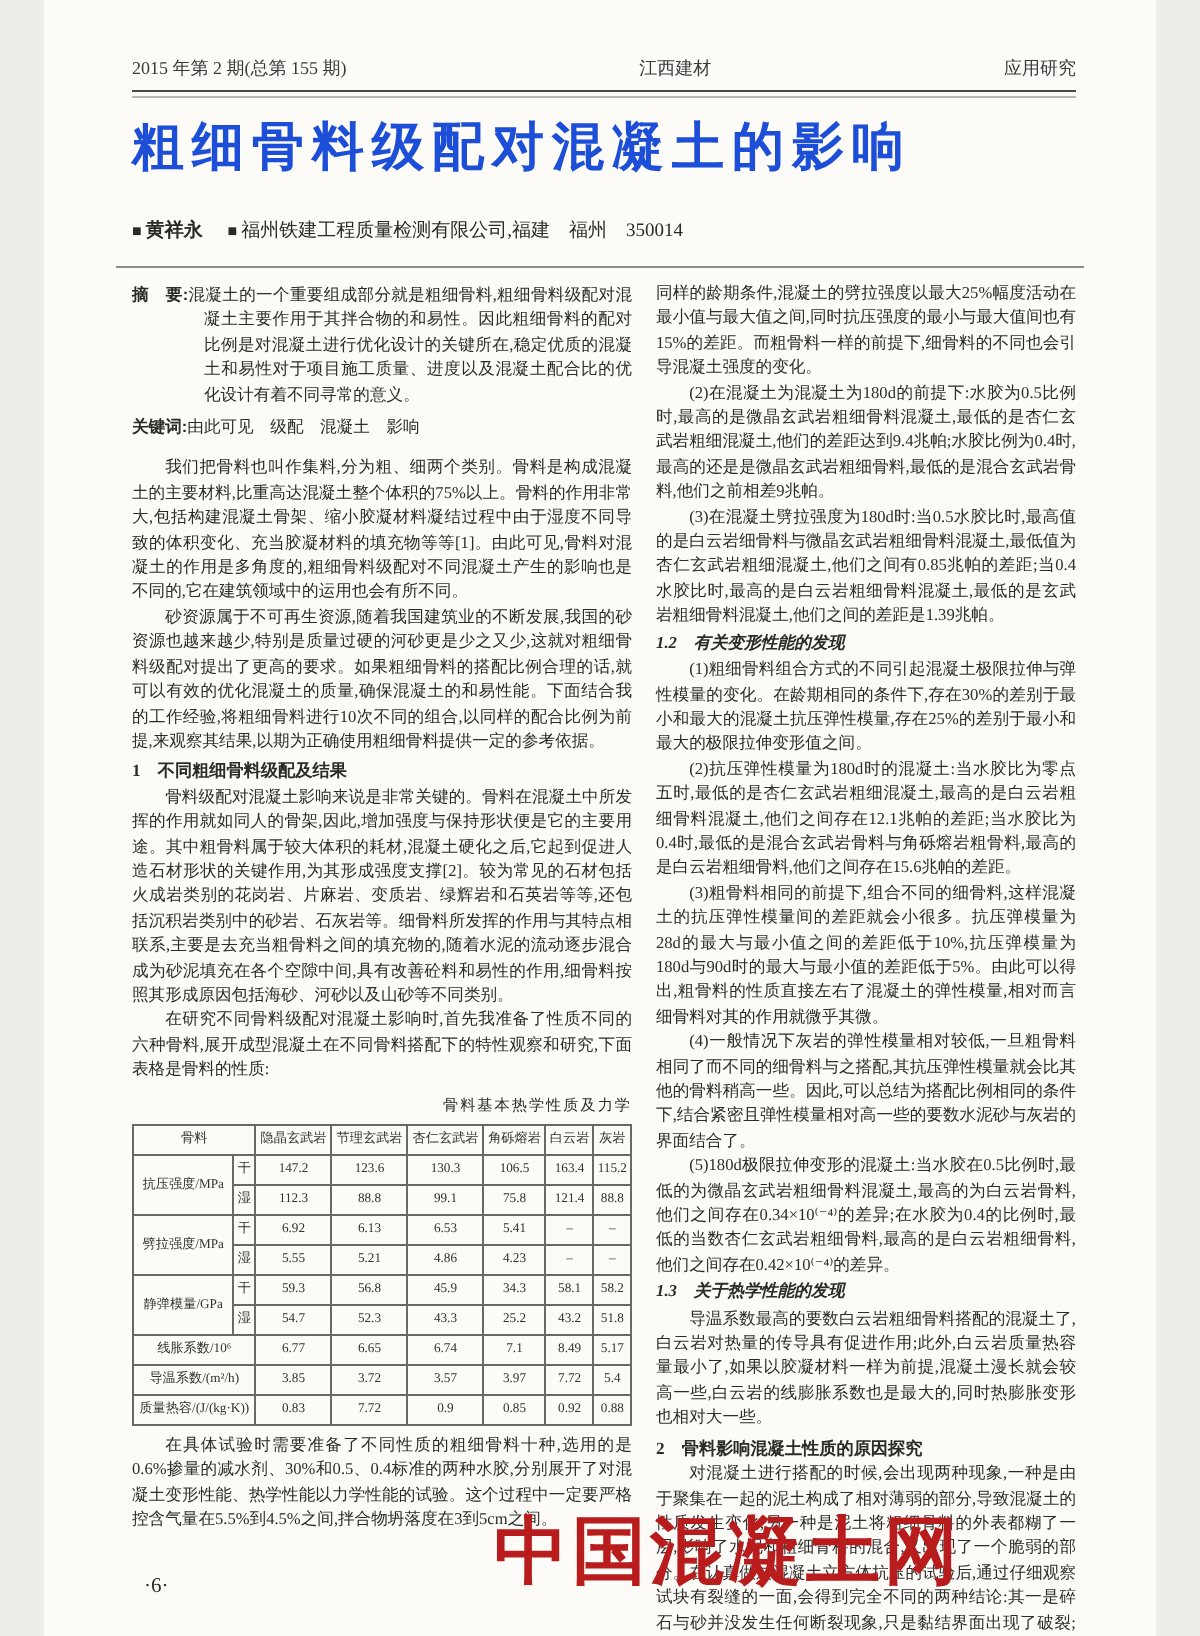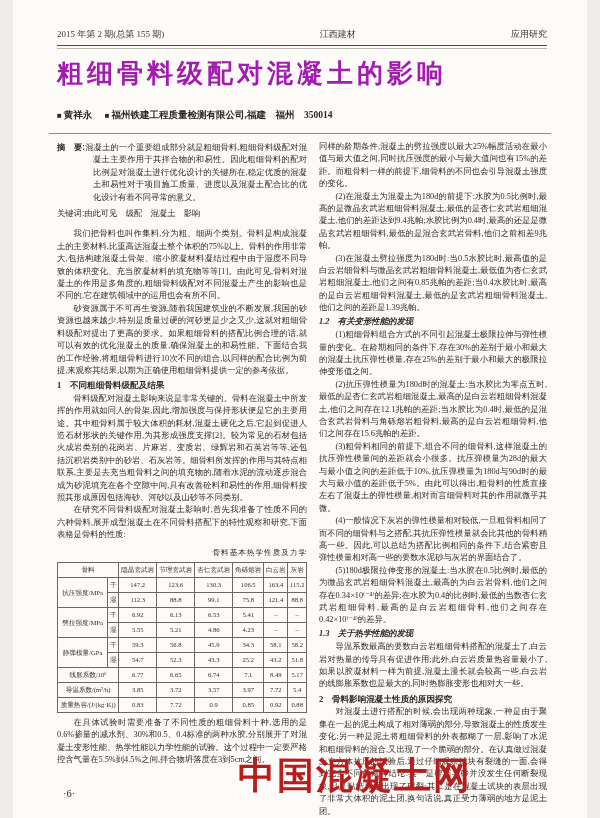--- a/index.html
+++ b/index.html
@@ -1,39 +1,39 @@
 <!DOCTYPE html>
 <html lang="zh"><head>
 <meta charset="utf-8">
 <style>
   html,body{margin:0;padding:0;}
   body{background:#eeede9; font-family:"Liberation Serif","DejaVu Serif",serif;}
-  .page{position:relative; width:556px; height:818px; margin:0 auto; background:#fcfbf8; overflow:hidden; color:#2d2b28;padding-left:18px;}
+  .page{position:relative; width:556px; height:818px; margin:0 auto; background:#fcfbf8; overflow:hidden; color:#2d2b28;}
 
   
   .journal-header{position:absolute; top:28px; left:44px; right:40px; display:flex; justify-content:space-between; align-items:flex-end; font-size:9px; color:#3a3a3a; padding-bottom:4px; border-bottom:1.5px solid #4a4a44;}
   .journal-header::after{content:""; position:absolute; left:0; right:0; bottom:-4px; border-bottom:1px solid #b9b7b0;}
 
   
-  .page-title{position:absolute; top:56px; left:44px; font-family:"Liberation Sans","DejaVu Sans",sans-serif; font-weight:700; font-size:26px; letter-spacing:4px; color:#a21caf; margin:0;}
+  .page-title{position:absolute; top:56px; left:44px; font-family:"Liberation Sans","DejaVu Sans",sans-serif; font-weight:700; font-size:26px; letter-spacing:4px; color:#1d4ed8; margin:0;}
   .author-line{position:absolute; top:109px; left:44px; font-size:9.5px; font-weight:700; color:#2b2a27;}
   .author-line .sq{display:inline-block; font-size:8px; margin-right:2px; color:#2b2a27;}
-  .author-line .aff{margin-left:10px; font-weight:700;}
+  .author-line .aff{margin-left:10px; font-weight:400;}
   .author-divider{position:absolute; top:133px; left:36px; right:36px; border-top:1px solid #8f8d86;}
 
   
   .columns{position:absolute; top:141px; left:44px; right:40px; display:flex; gap:12px;}
   .col{font-size:8.3px; line-height:12.4px; text-align:justify; text-justify:inter-ideograph;}
   .col.left{flex:0 0 250px; width:250px;}
   .col.right{flex:1;}
 
   .abstract{padding-left:36px; text-indent:-36px; margin-bottom:2px;}
   .abstract .lbl{font-family:Liberation Sans, sans-serif; font-weight:700;}
   .keywords{margin:3px 0 8px 0;}
-  .keywords .lbl{font-family:"Liberation Sans","DejaVu Sans",sans-serif; font-weight:400;}
+  .keywords .lbl{font-family:"Liberation Sans","DejaVu Sans",sans-serif; font-weight:700;}
 
   .para{text-indent:2em; margin:0;}
   .para.cont{text-indent:0;}
   .sec-h{font-family:Liberation Serif, serif; font-weight:700; margin:2px 0 1px 0; font-size:8.6px;}
   .sub-h{font-style:italic; font-weight:700; margin:1px 0 1px 0; font-size:8.4px;}
 
   
   .tbl-wrap{margin:5px 0 4px 0;}
   .tbl-title{text-align:right; font-size:7.6px; margin-bottom:3px; letter-spacing:1px;}
   table.agg{width:100%; border-collapse:collapse; font-size:6.6px; line-height:8px; color:#33312d;}

